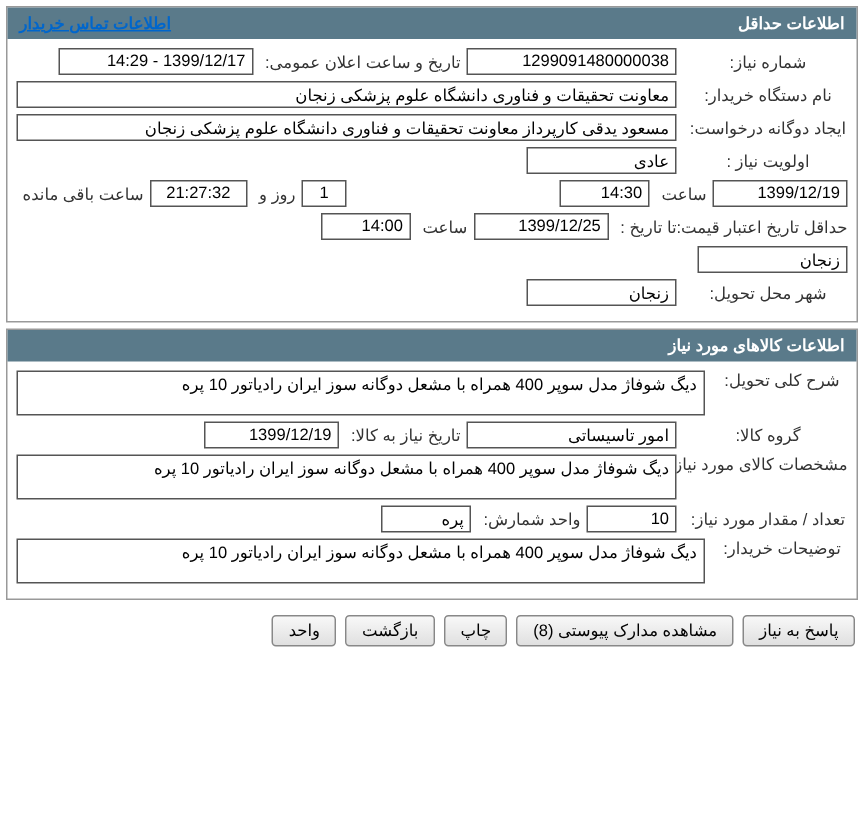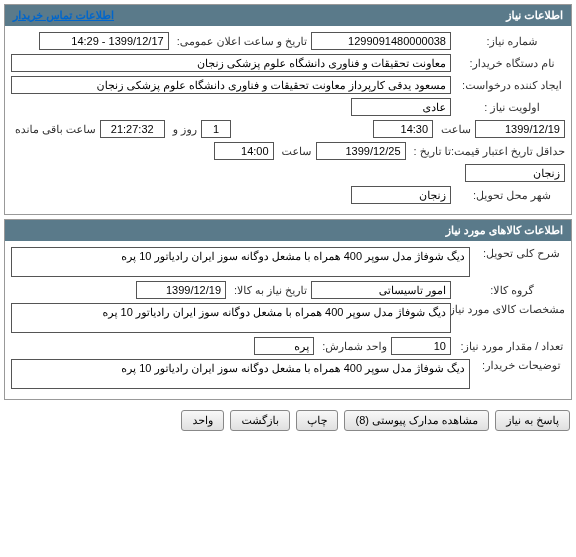--- a/index.html
+++ b/index.html
@@ -99,39 +99,39 @@
 }
 .date-field {
   width: 90px;
 }
 </style>
 </head>
 <body>
 
 <div class="panel">
   <div class="panel-header">
-    <span>اطلاعات نیاز</span>
+    <span>اطلاعات حداقل</span>
     <span class="link">اطلاعات تماس خریدار</span>
   </div>
   <div class="panel-body">
 
     <div class="row">
       <span class="label label-col">شماره نیاز:</span>
       <input class="field" style="width: 140px;" readonly="" value="1299091480000038">
       <span class="label">تاریخ و ساعت اعلان عمومی:</span>
       <input class="field" style="width: 130px;" readonly="" value="1399/12/17 - 14:29">
     </div>
 
     <div class="row">
       <span class="label label-col">نام دستگاه خریدار:</span>
       <input class="field field-wide" readonly="" value="معاونت تحقیقات و فناوری دانشگاه علوم پزشکی زنجان" style="">
     </div>
 
     <div class="row">
-      <span class="label label-col">ایجاد کننده درخواست:</span>
+      <span class="label label-col">ایجاد دوگانه درخواست:</span>
       <input class="field field-wide" readonly="" value="مسعود یدقی کارپرداز معاونت تحقیقات و فناوری دانشگاه علوم پزشکی زنجان" style="">
     </div>
 
     <div class="row">
       <span class="label label-col">اولویت نیاز :</span>
       <input class="field med-field" readonly="" value="عادی" style="">
     </div>
 
     <div class="row">
       <input class="field date-field" readonly="" value="1399/12/19" style="">

